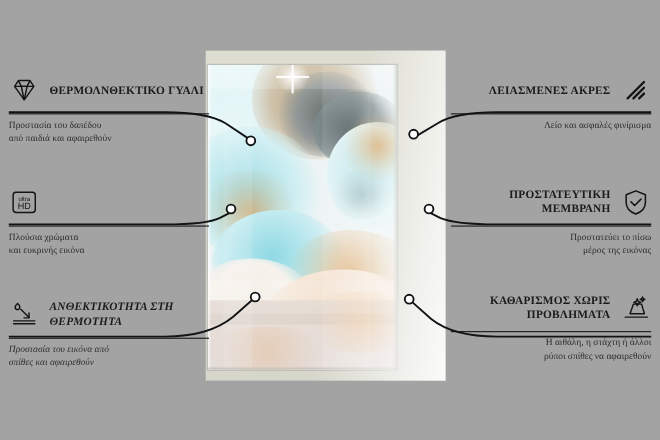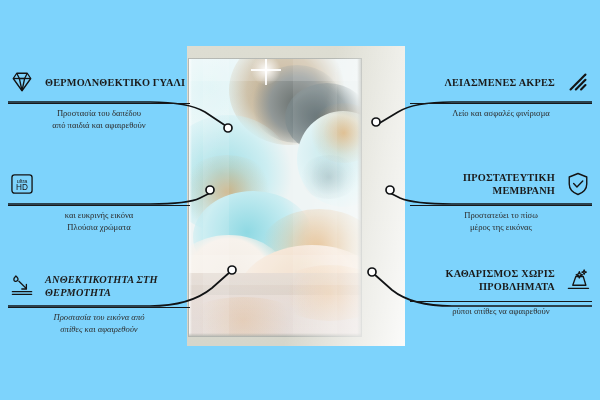--- a/index.html
+++ b/index.html
@@ -2,21 +2,21 @@
 <html><head>
 <meta charset="utf-8">
 <style>
   html,body{margin:0;padding:0;}
   body{
     width:600px;height:400px;overflow:hidden;
     background:#ffffff;
     font-family:"Liberation Serif", serif;
     position:relative;
   }
-  #stage{position:absolute;left:0;top:0;width:600px;height:400px;background:#7dd3fc;}
+  #stage{position:absolute;left:0;top:0;width:600px;height:400px;background:#a3a3a3;}
 
   
   .backdrop{
     position:absolute;left:187px;top:46px;width:218px;height:300px;
     background:linear-gradient(180deg,#ddddd2 0%,#d9d9ce 55%,#d6d6cb 100%);
   }
   .backdrop-fade{
     position:absolute;left:187px;top:46px;width:218px;height:300px;
     background:linear-gradient(100deg,rgba(255,255,255,0) 55%,rgba(255,255,255,.55) 80%,rgba(255,255,255,.9) 100%);
   }
@@ -64,21 +64,21 @@
     font-family:"Liberation Serif", serif;
     font-size:10.3px;font-weight:700;color:#1b1b1b;
     letter-spacing:.2px;line-height:13px;text-transform:uppercase;
     flex:1;
   }
   .rule{height:1.3px;background:#16181a;margin-top:3px;}
   .desc{
     font-family:"Liberation Serif", serif;
     font-size:8.6px;color:#2c2c2c;line-height:11.6px;margin-top:4px;
   }
-  .desc span{display:block;text-align:center;}
+  .desc span{display:block;}
   .ico{width:28px;height:28px;flex:0 0 28px;color:#141414;}
   .ico svg{display:block;width:28px;height:28px;}
 </style>
 </head>
 <body>
 
 <div id="stage">
 
   <div class="backdrop"></div>
 
@@ -158,22 +158,22 @@
       <span class="ico">
         <svg viewBox="0 0 32 32" fill="none" stroke="currentColor" stroke-width="1.5">
           <rect x="4.5" y="5.5" width="23" height="21" rx="3"></rect>
           <text x="16" y="14.6" font-family="Liberation Sans, sans-serif" font-size="6.2" fill="currentColor" stroke="none" text-anchor="middle">ultra</text>
           <text x="16" y="23" font-family="Liberation Sans, sans-serif" font-size="9.4" fill="currentColor" stroke="none" text-anchor="middle">HD</text>
         </svg>
       </span>
     </div>
     <div class="rule"></div>
     <div class="desc">
+      <span>Πλούσια χρώματα</span>
       <span>και ευκρινής εικόνα</span>
-      <span>Πλούσια χρώματα</span>
     </div>
   </div>
 
   <div class="feat left" style="top:268px;font-style:italic;">
     <div class="head">
       <span class="ico">
         <svg viewBox="0 0 32 32" fill="none" stroke="currentColor" stroke-width="1.5" stroke-linecap="round" stroke-linejoin="round">
           <path d="M9 4.5 c2.6 2 3.2 4.2 1.6 5.6 c-1.5 1.3 -3.6 .6 -3.9 -1.2 c-.2 -1.4 .9 -3.1 2.3 -4.4 Z"></path>
           <path d="M12.5 10.5 L21 19"></path>
           <path d="M21 14.2 V19.4 H15.8"></path>
@@ -232,17 +232,18 @@
           <path d="M10 22 L13.5 12 H22 L25 22 Z"></path>
           <path d="M5 25.5 H28"></path>
           <path d="M17.5 6.5 l1 2.6 2.6 1 -2.6 1 -1 2.6 -1 -2.6 -2.6 -1 2.6 -1 Z"></path>
           <path d="M23 4.5 l.7 1.8 1.8 .7 -1.8 .7 -.7 1.8 -.7 -1.8 -1.8 -.7 1.8 -.7 Z"></path>
         </svg>
       </span>
       <span class="title">ΚΑΘΑΡΙΣΜΟΣ ΧΩΡΙΣ ΠΡΟΒΛΗΜΑΤΑ</span>
     </div>
     <div class="rule"></div>
     <div class="desc">
+      <span>Η αιθάλη, η στάχτη ή άλλοι</span>
       <span>ρύποι σπίθες να αφαιρεθούν</span>
     </div>
   </div>
 
 </div>
 
 </body></html>

